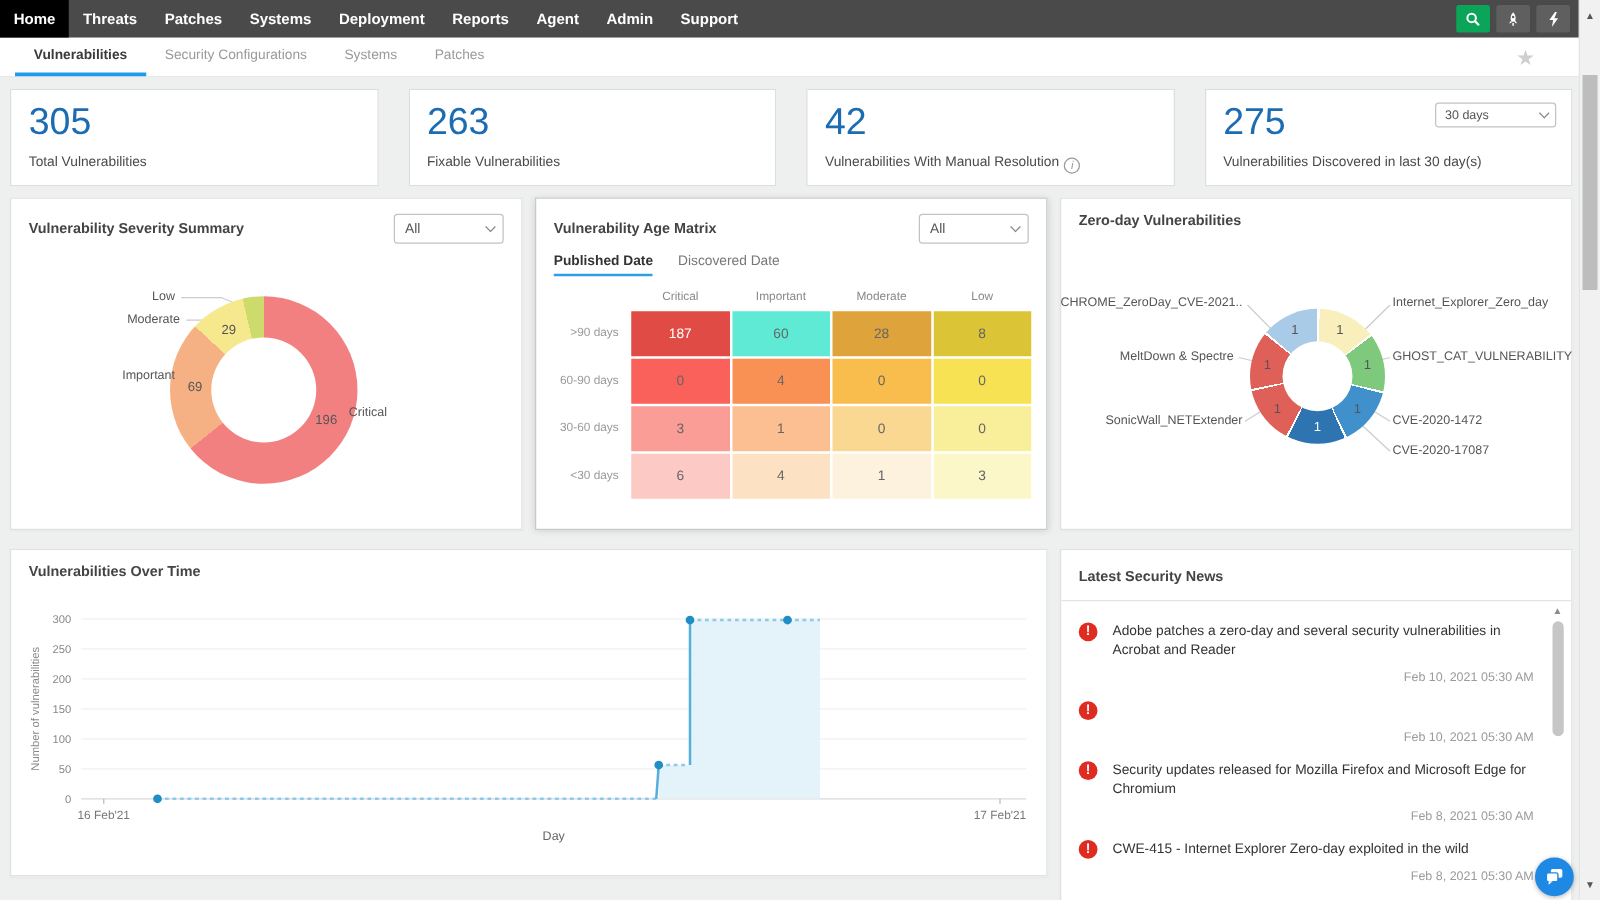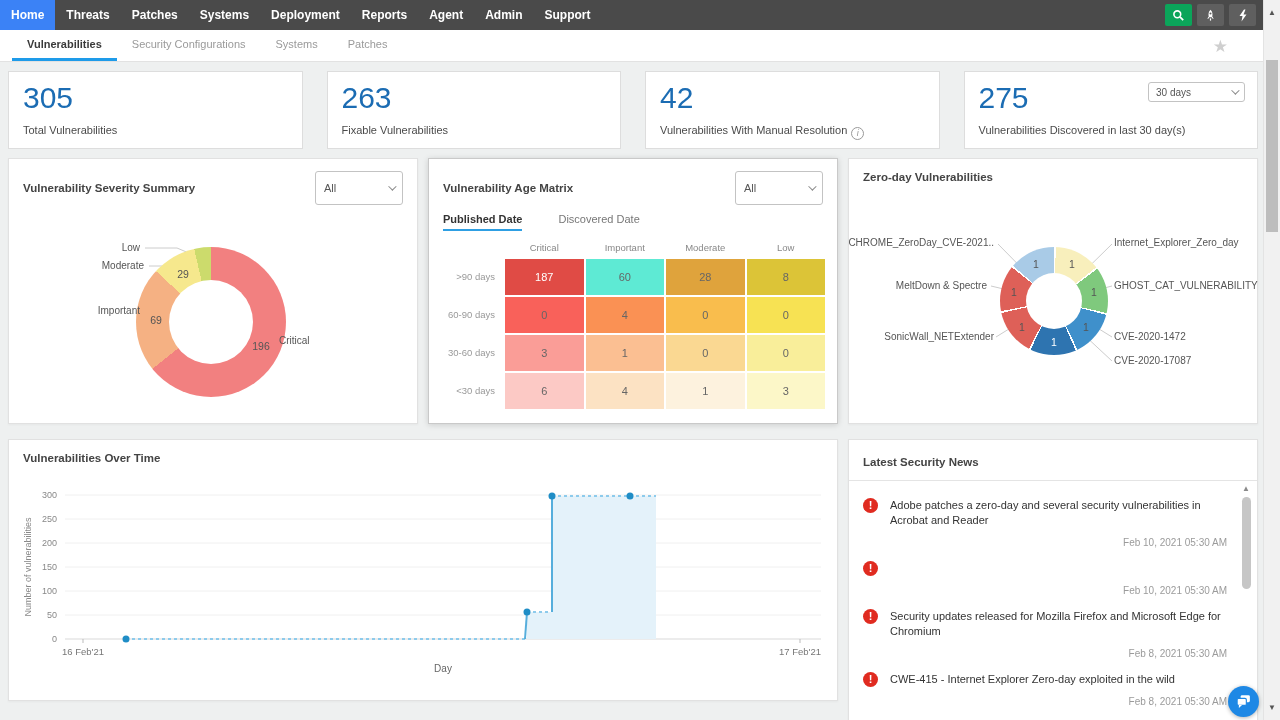--- a/index.html
+++ b/index.html
@@ -2,21 +2,21 @@
 <html><head>
 <meta charset="utf-8">
 <style>
   * { margin:0; padding:0; box-sizing:border-box; }
   html,body { width:1280px; height:720px; overflow:hidden; }
   body { font-family:"Liberation Sans", sans-serif; background:#eef0f0; position:relative; }
 
   
   .topnav { height:30px; background:#4a4a4a; display:flex; align-items:stretch; position:relative; z-index:5; }
   .topnav .nav-item { color:#fff; font-size:12px; font-weight:bold; padding:0 11px; display:flex; align-items:center; cursor:pointer; }
-  .topnav .nav-item.active { background:#3b82f6; }
+  .topnav .nav-item.active { background:#000000; }
   .nav-actions { position:absolute; right:24px; top:4px; display:flex; gap:5px; }
   .nav-btn { width:27px; height:22px; background:#5f5f5f; border:none; border-radius:2px; display:flex; align-items:center; justify-content:center; cursor:pointer; }
   .nav-btn.green { background:#0ba55a; }
 
   
   .tabbar { height:32px; background:#fff; border-bottom:1px solid #e2e2e2; display:flex; align-items:stretch; padding-left:12px; position:relative; }
   .subtab { font-size:11px; color:#9a9a9a; padding:0 15px; display:flex; align-items:center; cursor:pointer; border-bottom:3px solid transparent; }
   .subtab.active { color:#3a3a3a; font-weight:bold; border-bottom-color:#1e9be9; }
   .fav-star { position:absolute; right:52px; top:6px; font-size:17px; color:#cfcfcf; cursor:pointer; }
 
@@ -29,36 +29,36 @@
   .mini-select { position:absolute; top:10px; right:12px; width:97px; height:20px; border:1px solid #c3c3c3; border-radius:3px; background:#fff; font-size:10px; color:#555; display:flex; align-items:center; padding:0 7px; cursor:pointer; }
   .chev { margin-left:auto; width:6px; height:6px; border-right:1px solid #888; border-bottom:1px solid #888; transform:rotate(45deg) translateY(-2px); }
 
   
   .panels-row { display:flex; gap:10px; margin:9px 22px 0 8px; }
   .panel { background:#fff; border:1px solid #e1e1e1; box-shadow:0 1px 2px rgba(0,0,0,0.04); }
   .panel.mid { height:266px; flex:1; position:relative; }
   .panel.elevated { border-color:#c9c9c9; box-shadow:0 1px 6px rgba(0,0,0,0.15); }
   .panel-head { display:flex; align-items:center; justify-content:space-between; padding:12px 14px 4px 14px; }
   .panel-title { font-size:11.5px; color:#444; font-weight:bold; }
-  .panel-select { width:88px; height:34px; border:1px solid #c3c3c3; border-radius:3px; font-size:11px; color:#555; display:flex; align-items:center; padding:0 8px; cursor:pointer; }
+  .panel-select { width:88px; height:24px; border:1px solid #c3c3c3; border-radius:3px; font-size:11px; color:#555; display:flex; align-items:center; padding:0 8px; cursor:pointer; }
 
   
   .chart-wrap { position:relative; height:226px; }
   .donut { position:absolute; border-radius:50%; cursor:pointer; }
   .donut::after { content:""; position:absolute; background:#fff; border-radius:50%; left:50%; top:50%; transform:translate(-50%,-50%); }
   .donut.sev { width:150px; height:150px; left:127px; top:38px; }
   .donut.sev::after { width:84px; height:84px; }
   .donut.zd { width:108px; height:108px; left:151px; top:60px; }
   .donut.zd::after { width:56px; height:56px; }
   .slice-label { position:absolute; font-size:10px; color:#555; white-space:nowrap; cursor:pointer; }
   .slice-val { position:absolute; font-size:10.5px; color:#555; width:24px; text-align:center; margin-left:-12px; margin-top:-6px; }
   .leader-lines { position:absolute; inset:0; width:100%; height:100%; }
 
   
-  .am-tabs { display:flex; gap:36px; margin:4px 0 8px 14px; }
+  .am-tabs { display:flex; gap:20px; margin:4px 0 8px 14px; }
   .am-tab { font-size:11px; color:#777; padding-bottom:4px; border-bottom:2px solid transparent; cursor:pointer; }
   .am-tab.active { color:#333; font-weight:bold; border-bottom-color:#2e9fe3; }
   .am-table { display:grid; grid-template-columns:62px repeat(4, 1fr); gap:2px; margin:0 12px; }
   .am-colhead { font-size:9.5px; color:#888; text-align:center; height:18px; line-height:18px; }
   .am-rowlab { font-size:9.5px; color:#999; text-align:right; padding-right:8px; line-height:36px; }
   .am-cell { height:36px; line-height:36px; text-align:center; font-size:11px; color:#666; cursor:pointer; }
   .r0c0{background:#e04b45;color:#fff}.r0c1{background:#5eead4}.r0c2{background:#dfa33c}.r0c3{background:#dcc437}
   .r1c0{background:#f9615a}.r1c1{background:#fa9154}.r1c2{background:#f9bd4d}.r1c3{background:#f7e253}
   .r2c0{background:#fa9d97}.r2c1{background:#fbbf92}.r2c2{background:#fad892}.r2c3{background:#f9ee9a}
   .r3c0{background:#fcc9c5}.r3c1{background:#fce2c3}.r3c2{background:#fdf2de}.r3c3{background:#fcf7c8}

